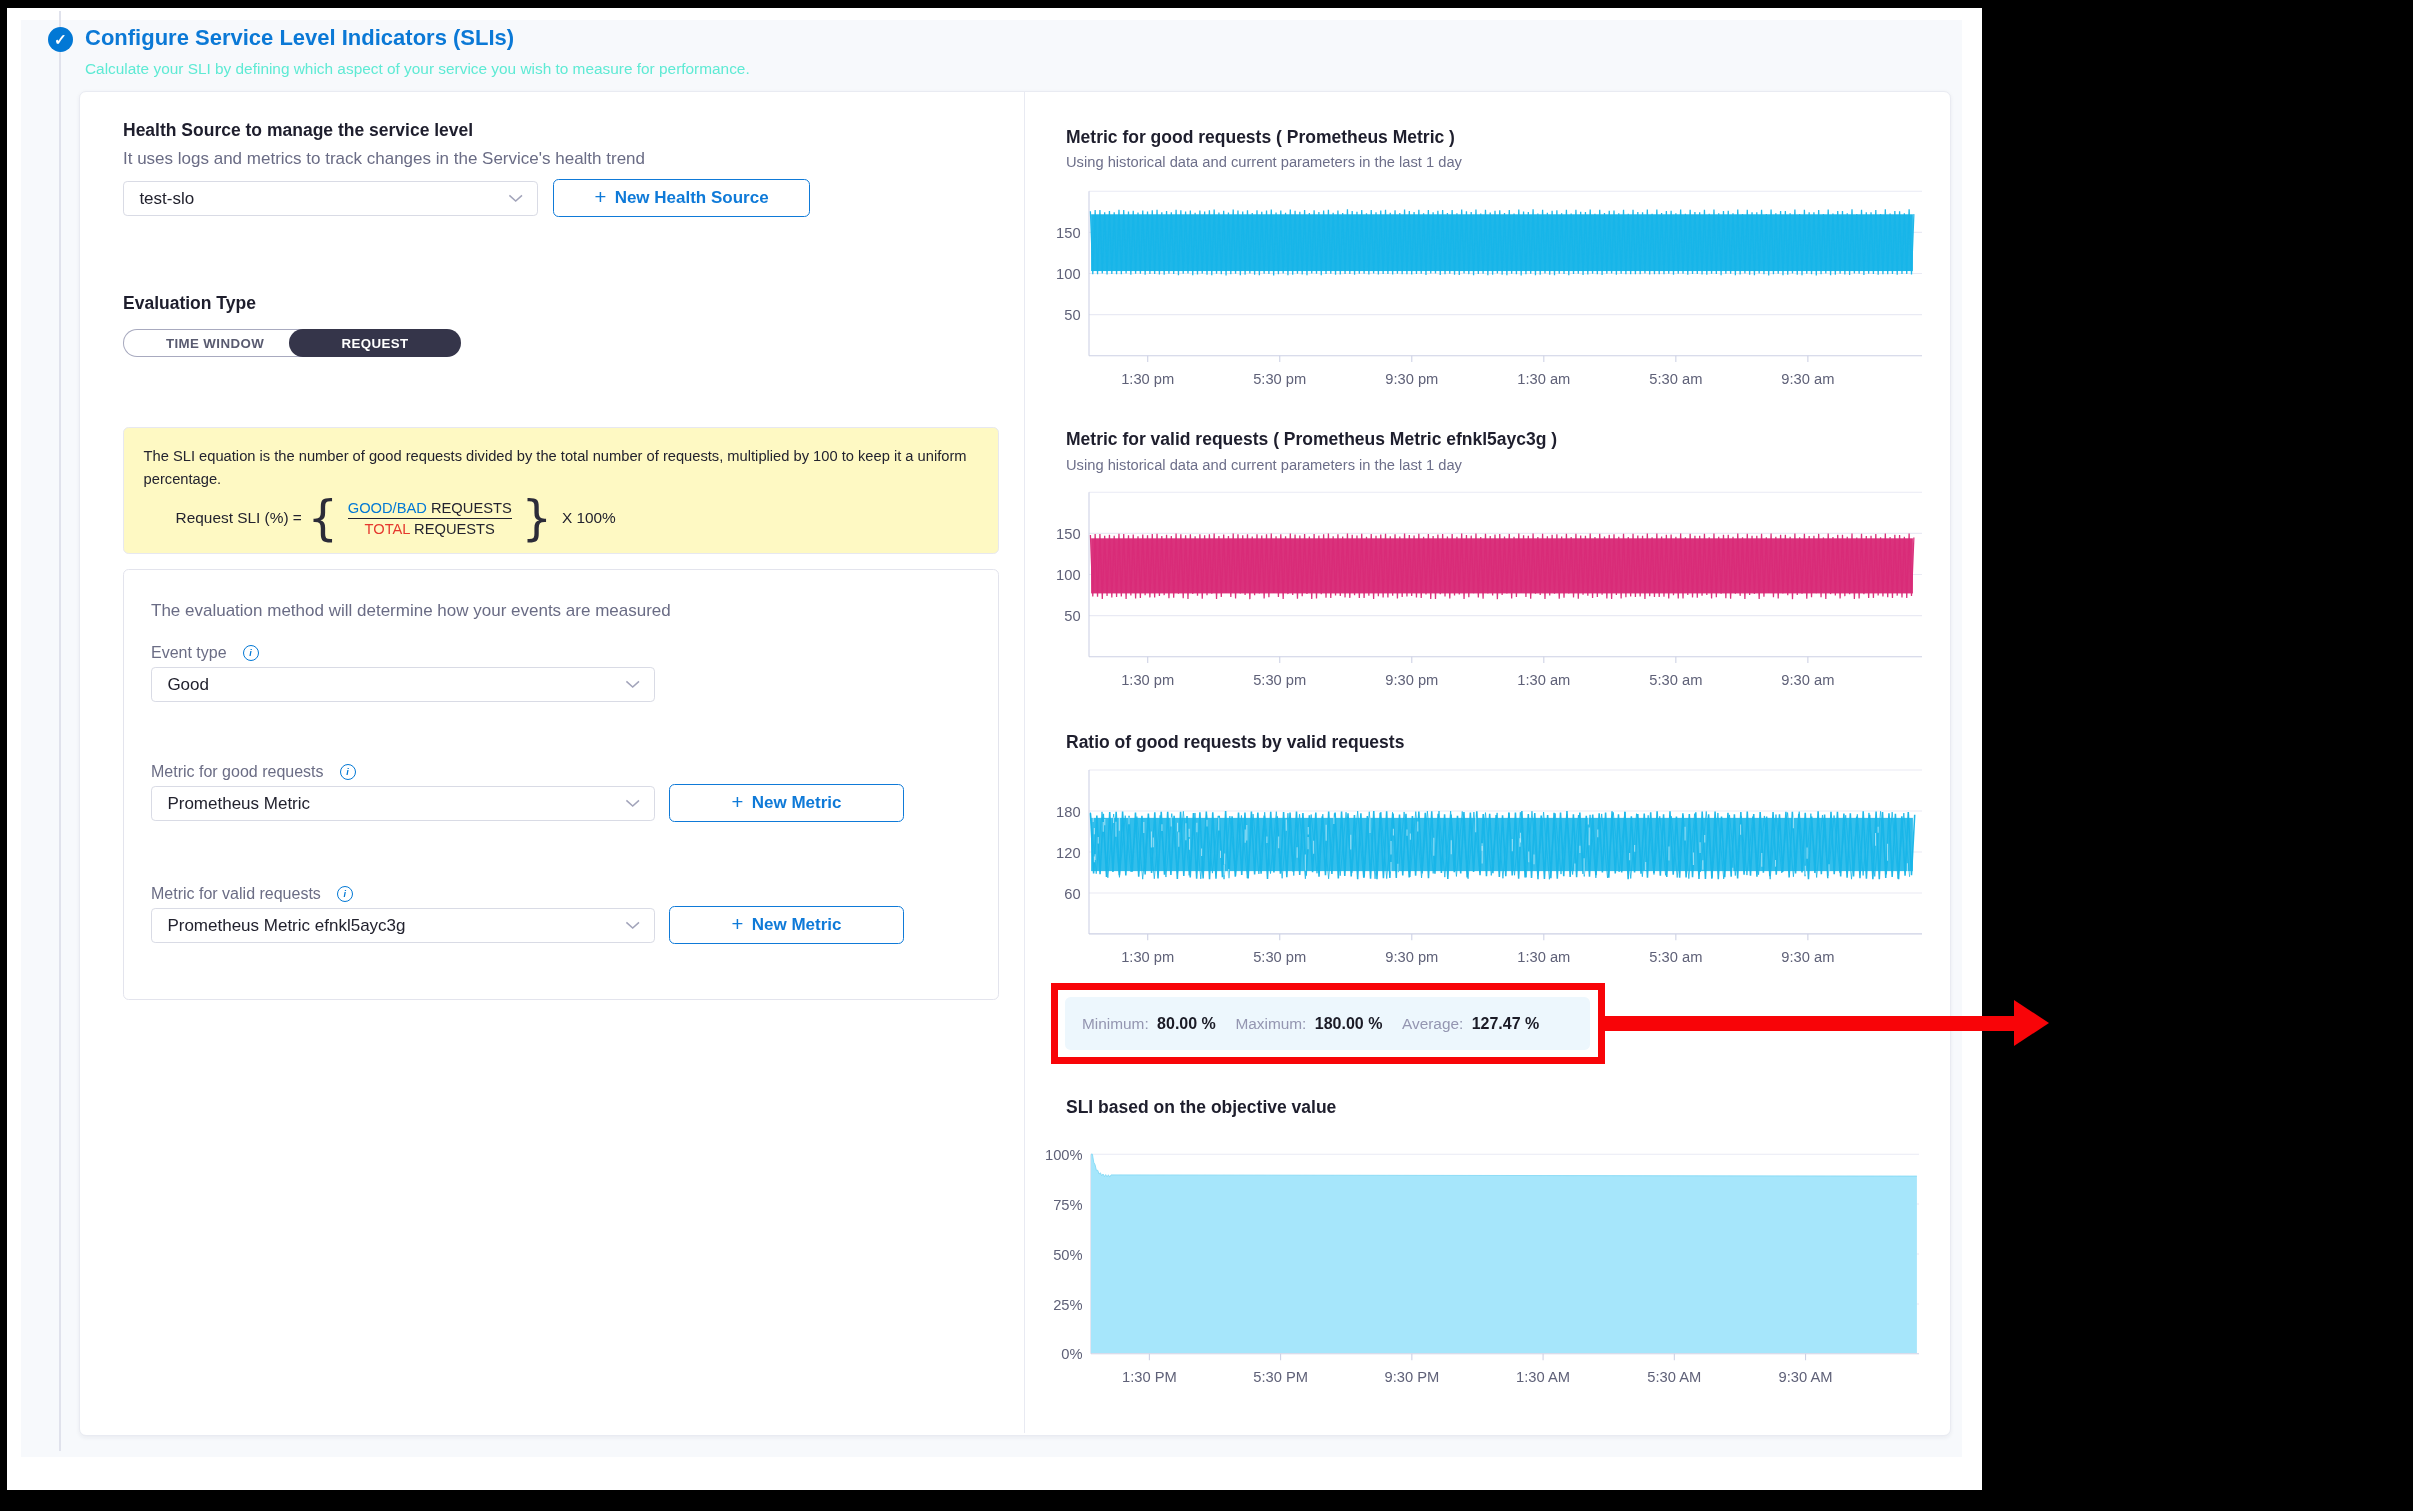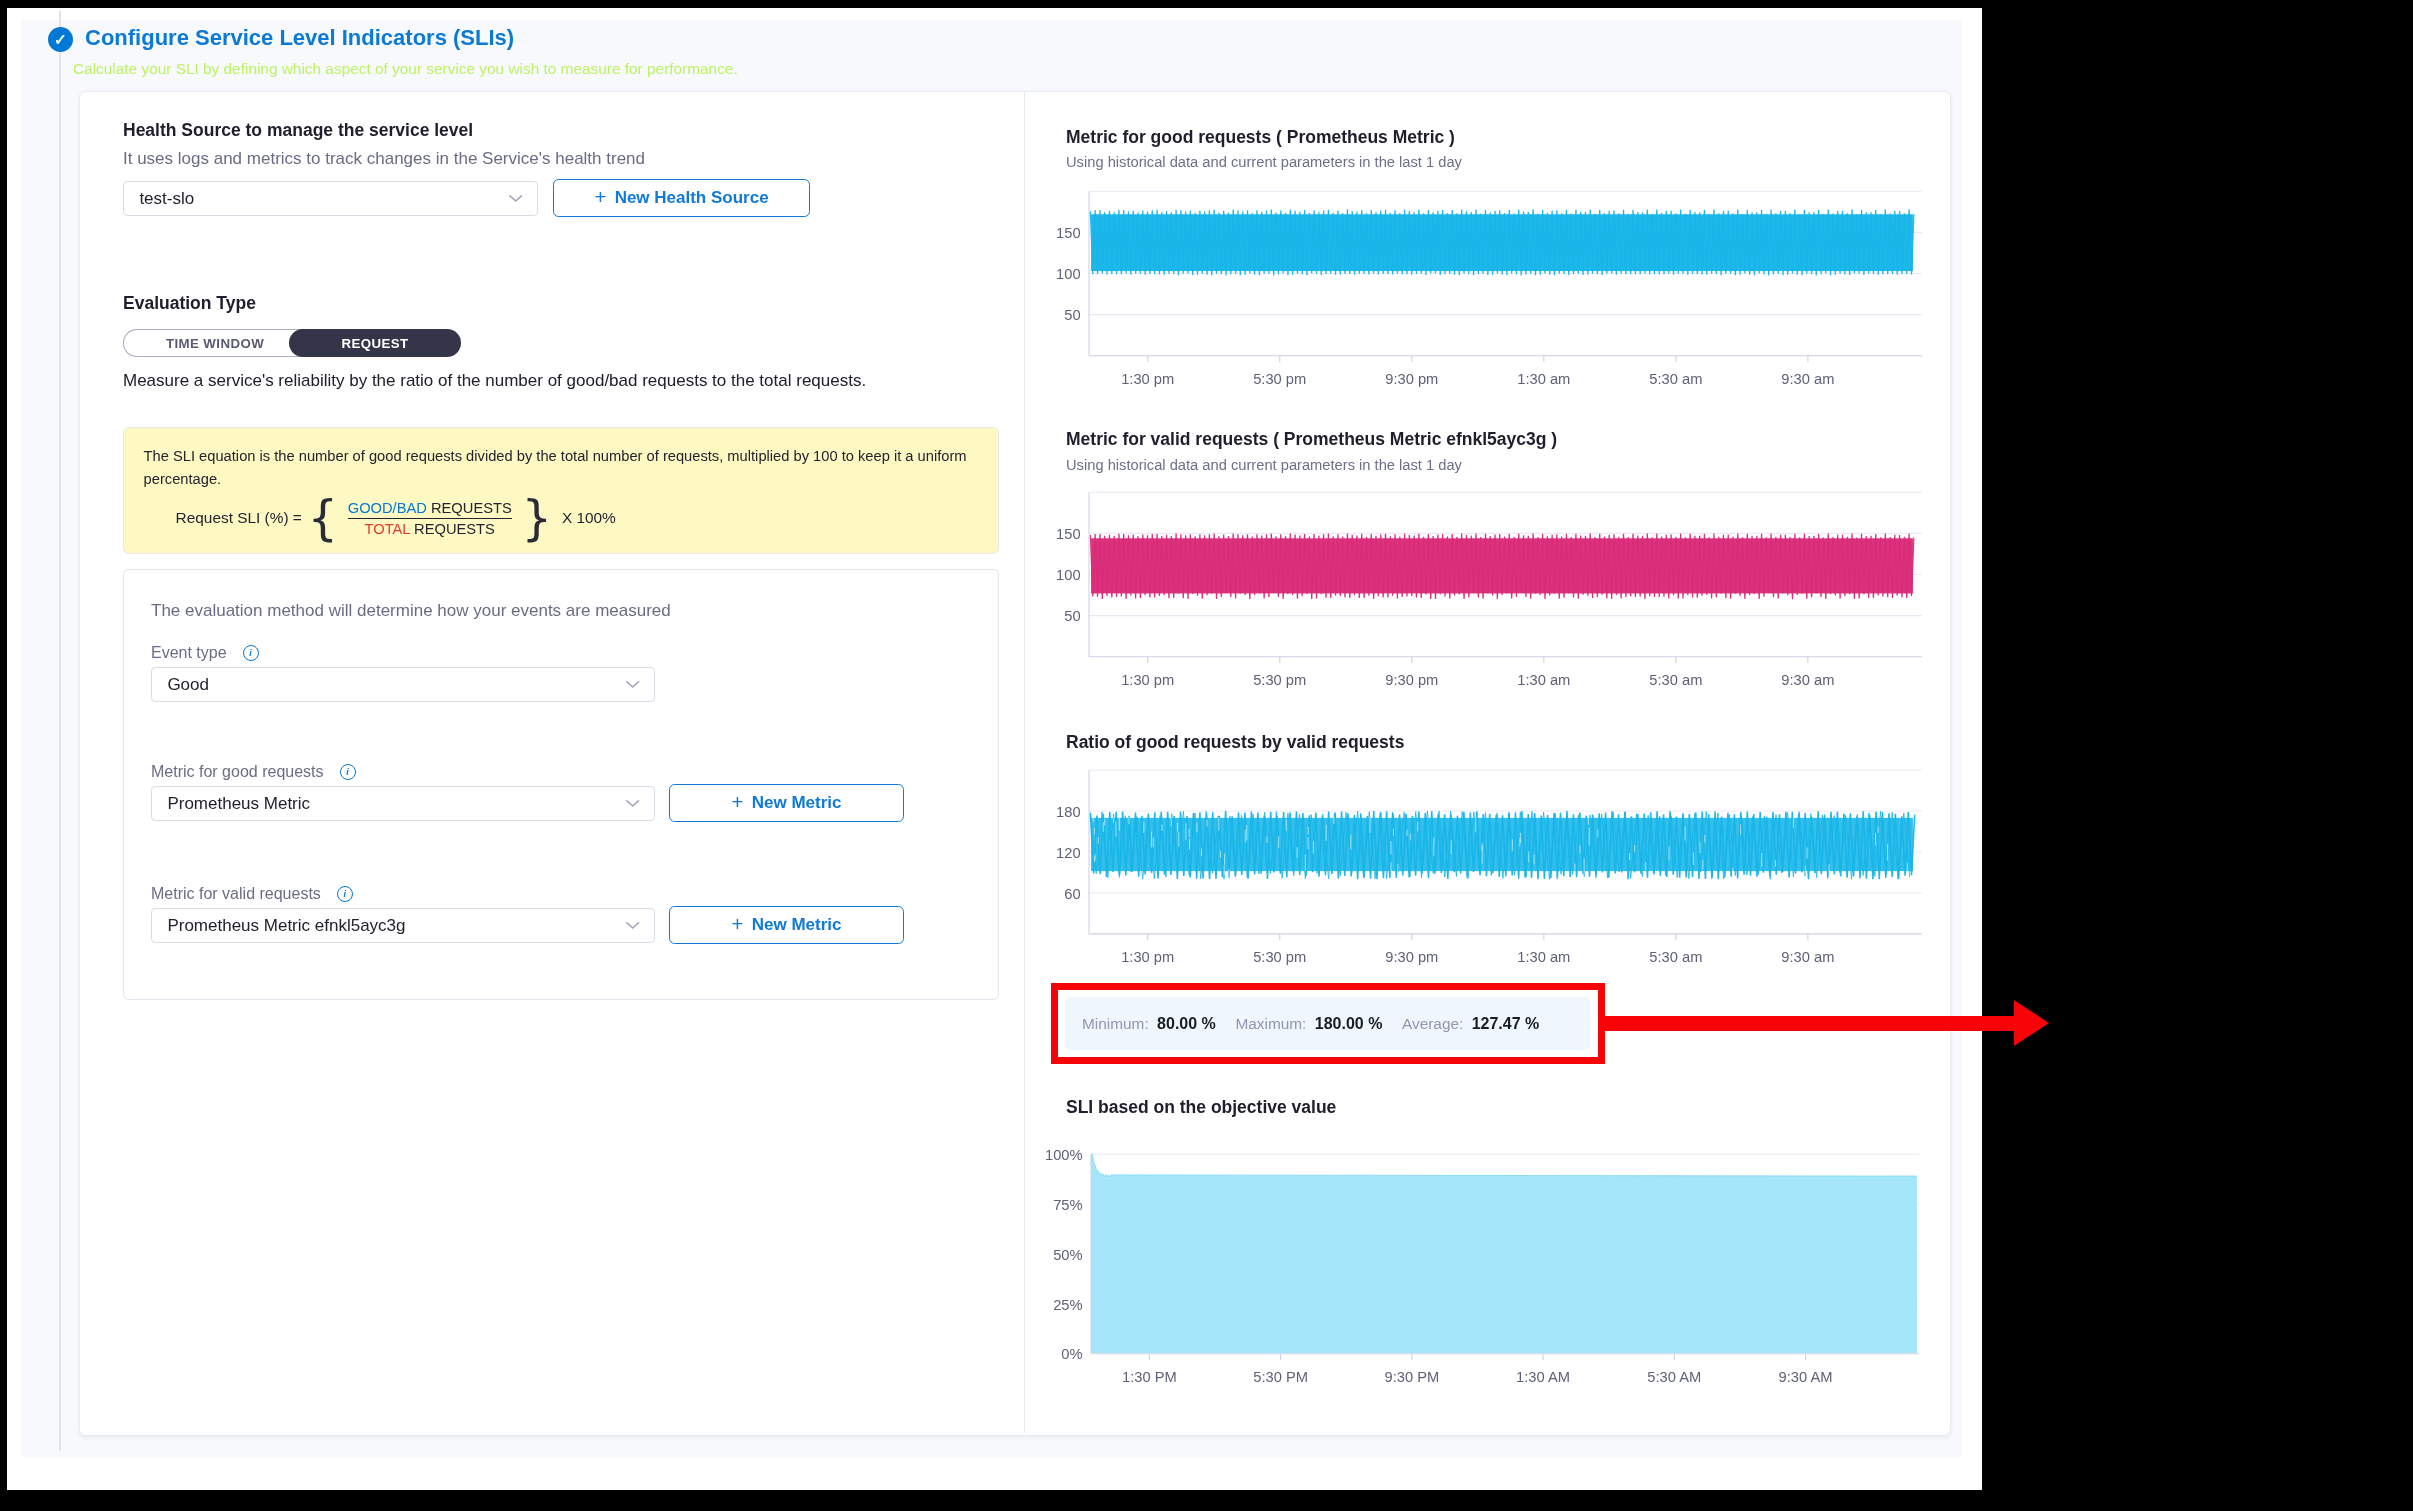--- a/index.html
+++ b/index.html
@@ -5,21 +5,21 @@
   html,body{margin:0;padding:0;background:#000;}
   .canvas{position:relative;width:2413px;height:1511px;background:#000;overflow:hidden;
           font-family:"Liberation Sans",sans-serif;-webkit-font-smoothing:antialiased;}
   .abs{position:absolute;}
   .page{left:7px;top:8.4px;width:1975px;height:1482px;background:#ffffff;}
   .content-bg{left:21px;top:19.6px;width:1941px;height:1437px;background:#f7f9fc;}
   .stepper-line{left:59px;top:11.2px;width:2.1px;height:1440px;background:#e0e2ec;}
   .step-circle{left:48px;top:27px;width:25px;height:25px;border-radius:50%;background:#0278d5;
                color:#fff;font-size:15.4px;font-weight:bold;display:flex;align-items:center;justify-content:center;}
   .hdr-title{left:85px;top:25px;font-size:22px;font-weight:bold;color:#0b79d6;}
-  .hdr-sub{left:73px;top:60px;font-size:15.4px;color:#bef264;}
+  .hdr-sub{left:85px;top:60px;font-size:15.4px;color:#5eead4;}
   .card{left:79px;top:91px;width:1870px;height:1343px;background:#fff;border:1.1px solid #e9ebf2;
         border-radius:7px;box-shadow:0 1.4px 4.2px rgba(40,41,61,.06);}
   .col-divider{left:1024px;top:92px;width:1.4px;height:1341px;background:#e8eaf2;}
 
   .sec-label{font-size:17.5px;font-weight:600;color:#1e1e2d;}
   .hint{font-size:17px;color:#6a6c85;}
   .fld-label{font-size:16px;color:#6b6d85;display:flex;align-items:center;gap:16px;}
   .select{background:#fff;border:1.1px solid #d9dbe5;border-radius:4.2px;display:flex;align-items:center;
           justify-content:space-between;padding:0 14px 0 15.4px;font-size:17px;color:#22222e;box-sizing:border-box;}
   .btn-blue{background:#fff;border:1.4px solid #0f7ad8;border-radius:5.6px;display:flex;align-items:center;
@@ -96,21 +96,20 @@
     <span>New Health Source</span>
   </div>
 
   <div class="abs sec-label" style="left:123px;top:293px">Evaluation Type</div>
 
   <div class="abs toggle">
     <div class="toggle-light">TIME WINDOW</div>
     <div class="toggle-dark">REQUEST</div>
   </div>
 
-  <div class="abs para">Measure a service's reliability by the ratio of the number of good/bad requests to the total requests.</div>
 
   <div class="abs eq-box">
     <div class="eq-expl">The SLI equation is the number of good requests divided by the total number of requests, multiplied by 100 to keep it a uniform percentage.</div>
     <div class="eq-row">
       <span class="eq-prefix">Request SLI (%) =</span>
       <span class="eq-brace">{</span>
       <span class="eq-frac">
         <span class="eq-small"><span class="eq-blue">GOOD/BAD</span><span> REQUESTS</span></span>
         <span class="bar"></span>
         <span class="eq-small"><span class="eq-red">TOTAL</span><span> REQUESTS</span></span>

